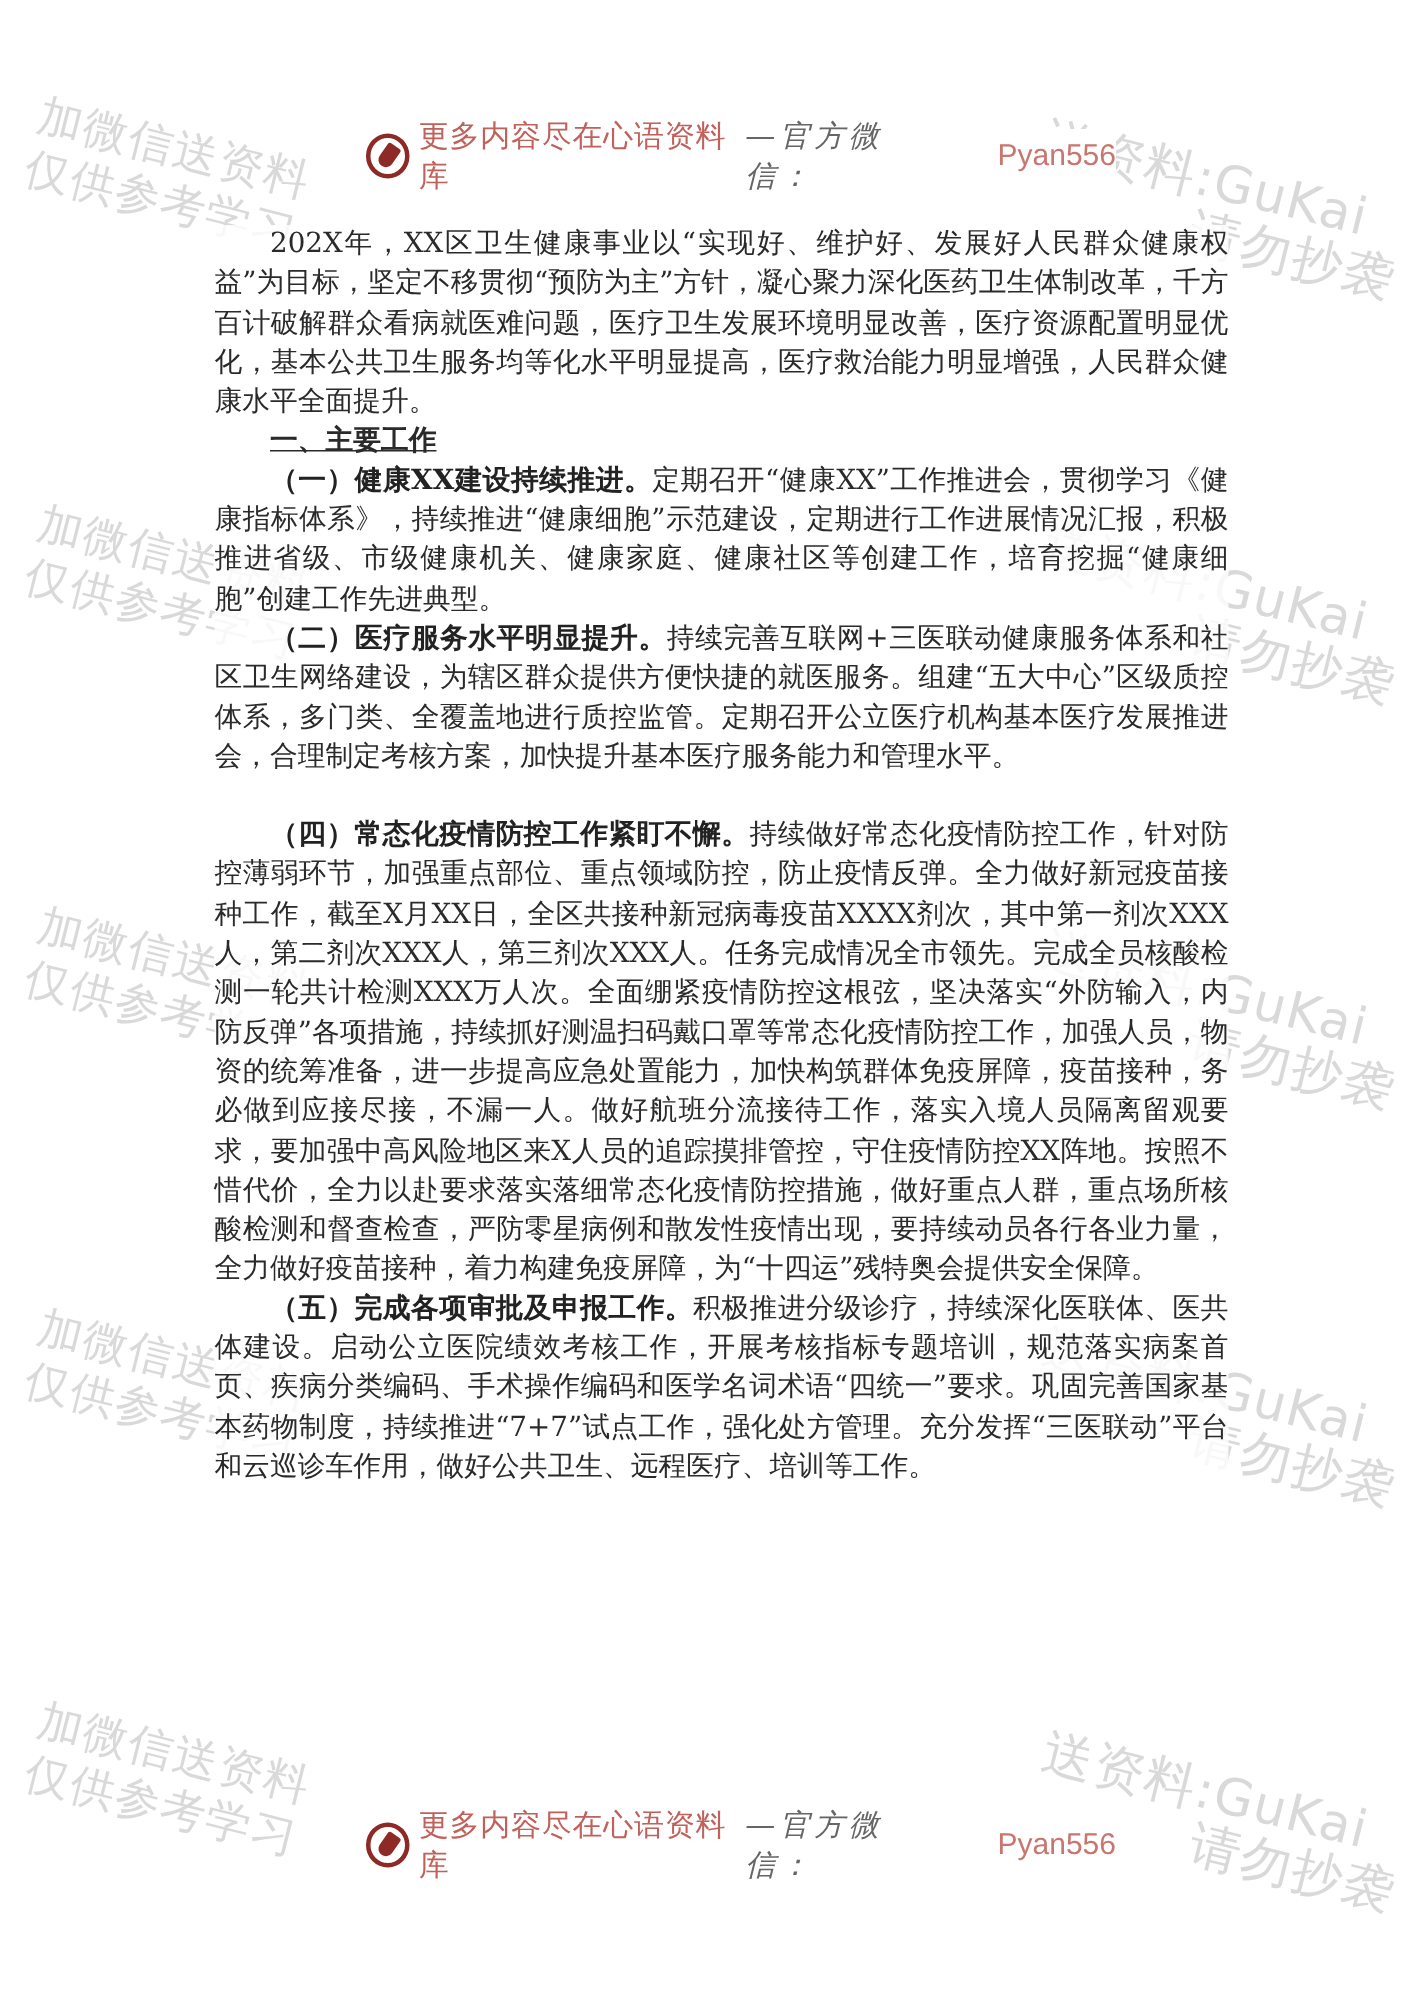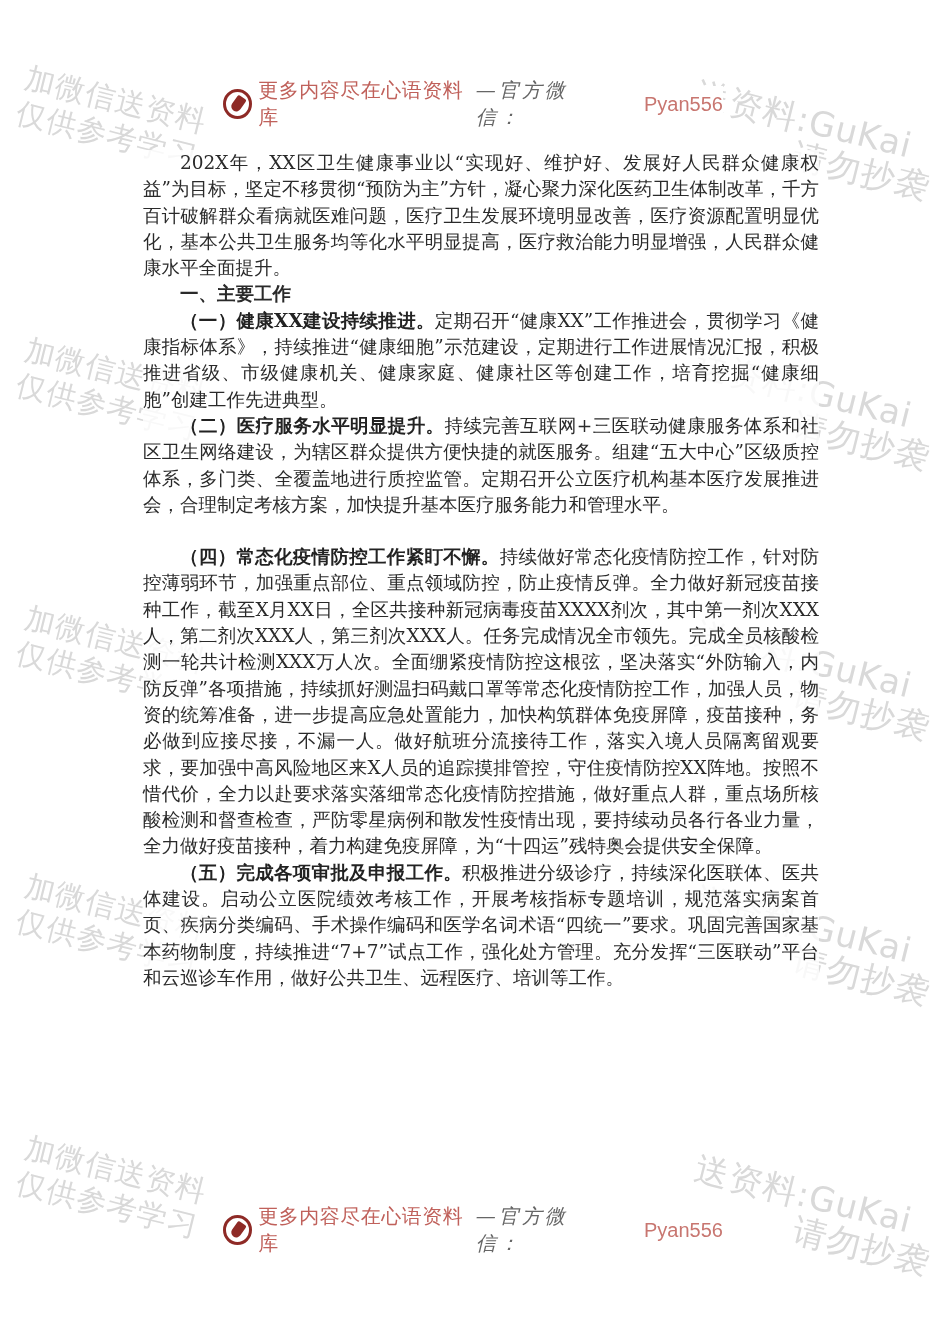--- a/index.html
+++ b/index.html
@@ -8,40 +8,40 @@
     background:#ffffff;
     font-family:"DejaVu Serif","Liberation Serif",serif;
   }
   .wm {
     position:absolute; color:#d9d9d9; font-family:"DejaVu Sans","Liberation Sans",sans-serif;
     font-size:30px; line-height:36px; white-space:nowrap; transform:rotate(14deg);
     transform-origin:left top; pointer-events:none; z-index:1; letter-spacing:1px;
   }
   .wm.r { font-size:34px; }
   .banner {
-    position:absolute; left:223px; width:500px; height:36px;
+    position:absolute; left:244px; width:500px; height:36px;
     display:flex; align-items:center; z-index:3; background:#fff;
   }
   .banner .logo {
     width:30px; height:30px; border-radius:50%; background:#fff;
     border:3px solid #8e2a26; box-sizing:border-box; position:relative; margin-right:6px;
   }
   .banner .logo::after {
     content:""; position:absolute; left:7px; top:4px; width:10px; height:16px;
     background:#8e2a26; transform:rotate(35deg); border-radius:2px 2px 6px 6px;
   }
   .banner .b1 { color:#c0615b; font-size:20px; letter-spacing:0.5px; }
   .banner .b2 { color:#666; font-size:20px; letter-spacing:3px;font-style:italic; }
   .banner .b3 { color:#c87670; font-family:Liberation Sans, sans-serif; font-size:20px;margin-left:35px; }
   .content {
     position:absolute; left:143px; top:150px; width:676px; z-index:2;
     font-size:18.5px; line-height:26.3px; color:#2a2a2a; text-align:justify;
   }
   .content p { margin:0; text-indent:2em; background:rgba(255,255,255,0.82); }
-  .content p.h { font-weight:bold; }
+  .content p.h { font-weight:bold;text-decoration:underline; }
   .content b { font-weight:bold; color:#222; }
   .gap { height:26px; }
 </style>
 </head>
 <body>
 
 <div class="wm" style="left:30px;top:60px;">
   <div>加微信送资料</div>
     <div>仅供参考学习</div>
 </div>

